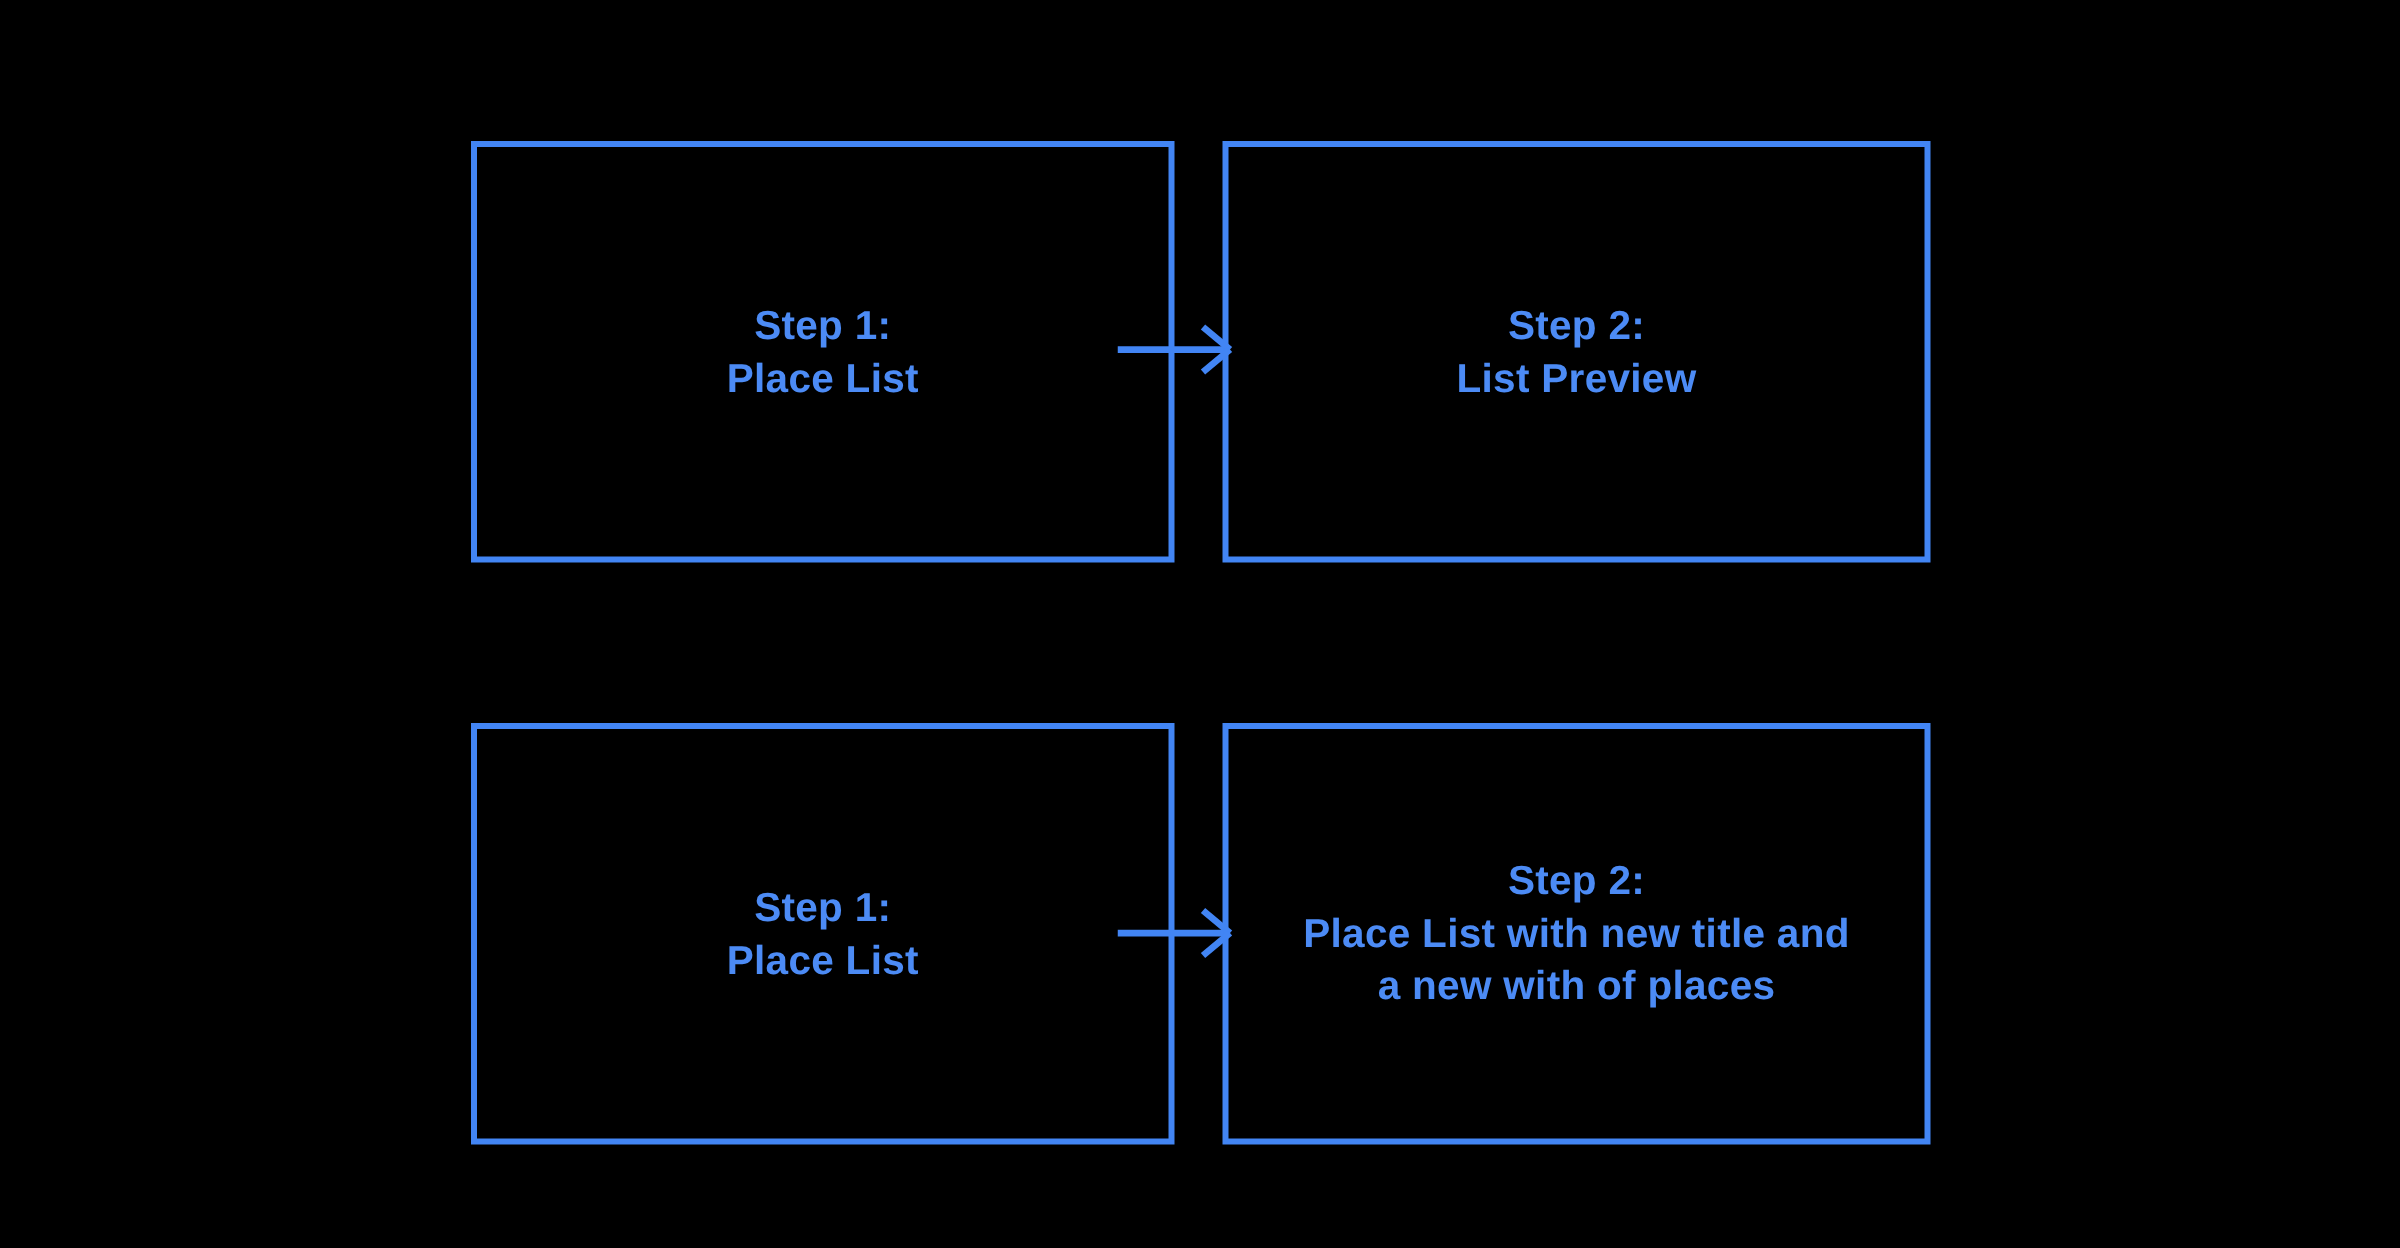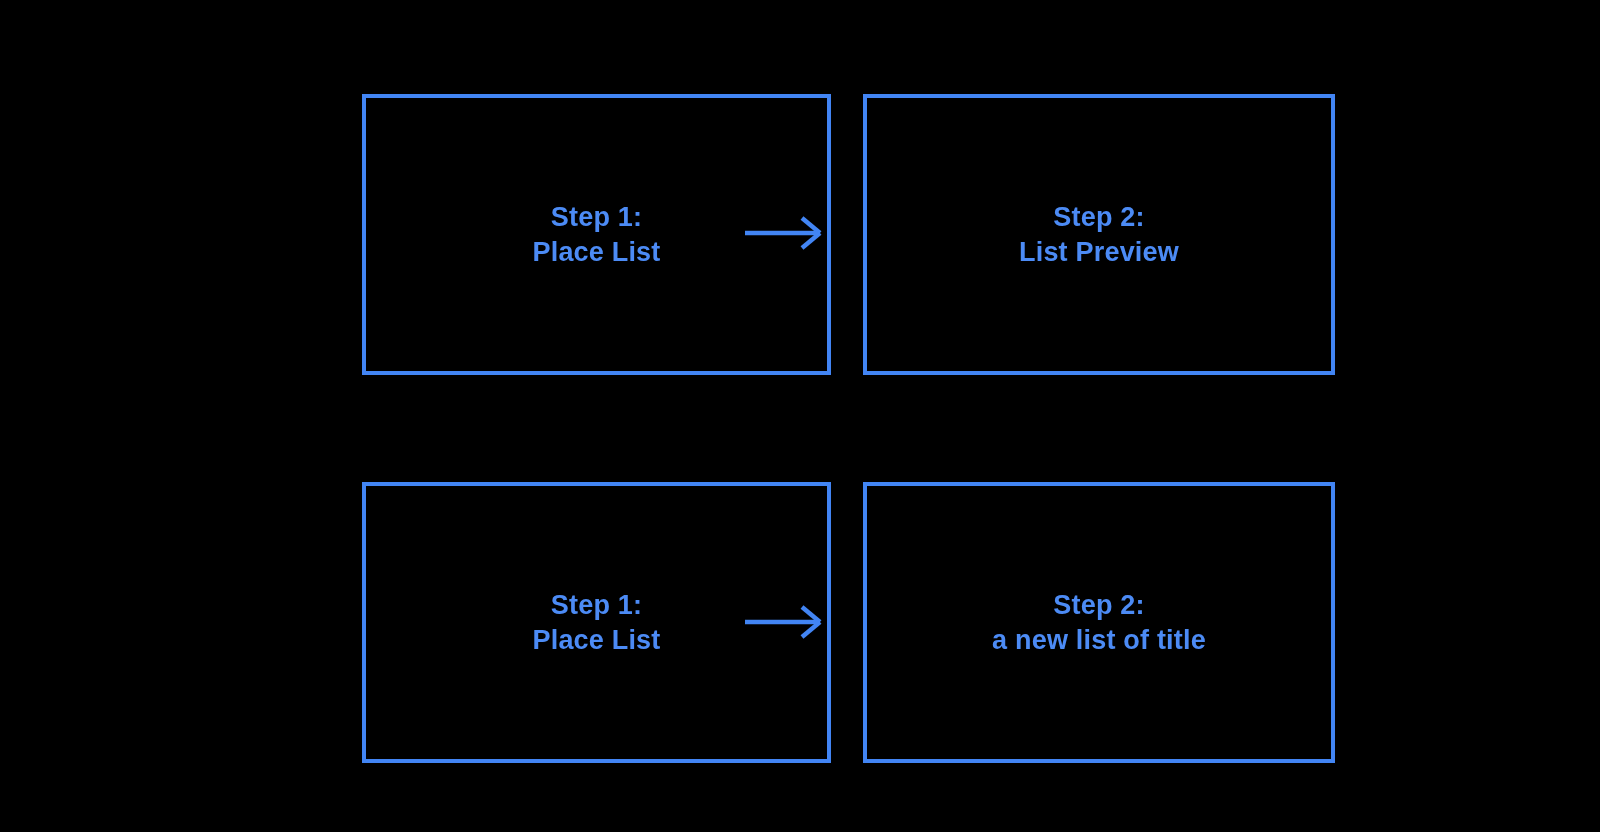--- a/index.html
+++ b/index.html
@@ -17,21 +17,20 @@
     font-family:"Liberation Sans", sans-serif;
   }
   .node{
     position:absolute;
     box-sizing:border-box;
     border:4px solid var(--box-border);
     background:transparent;
     display:flex;
     align-items:center;
     justify-content:center;
-    margin-left:48px;
   }
   .node-label{
     color:var(--text);
     font-size:27px;
     line-height:35px;
     font-weight:700;
     text-align:center;
     letter-spacing:0.2px;
   }
   #node-1{left:314px;top:94px;width:469px;height:281px;}
@@ -66,21 +65,22 @@
 <div class="node" id="node-3">
   <div class="node-label">
     <div>Step 1:</div>
     <div>Place List</div>
   </div>
 </div>
 
 <div class="node" id="node-4">
   <div class="node-label">
     <div>Step 2:</div>
-    <div>a new list of title</div>
+    <div>Place List with new title and</div>
+    <div>a new with of places</div>
   </div>
 </div>
 
 <svg class="flow-arrow" id="arrow-top" viewBox="0 0 78 44" xmlns="http://www.w3.org/2000/svg">
   <line x1="0" y1="22" x2="74" y2="22" stroke="currentColor" stroke-width="4.5"></line>
   <line x1="75" y1="22" x2="57" y2="7" stroke="currentColor" stroke-width="4.5"></line>
   <line x1="75" y1="22" x2="57" y2="37" stroke="currentColor" stroke-width="4.5"></line>
 </svg>
 
 <svg class="flow-arrow" id="arrow-bottom" viewBox="0 0 78 44" xmlns="http://www.w3.org/2000/svg">

